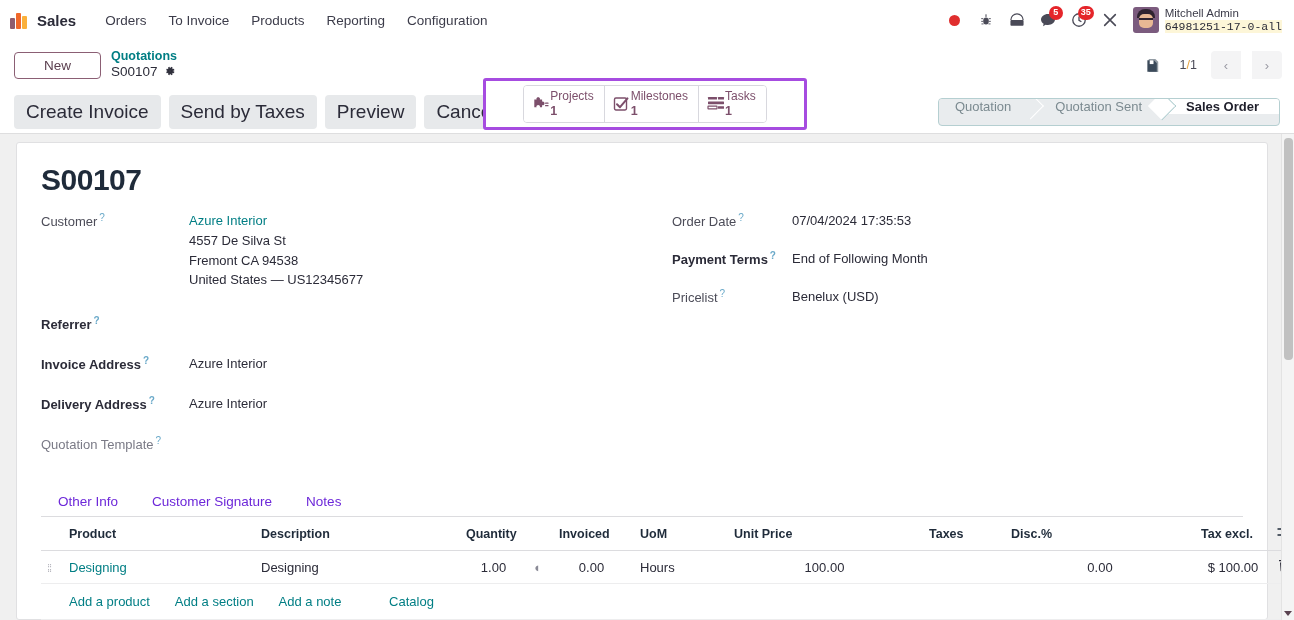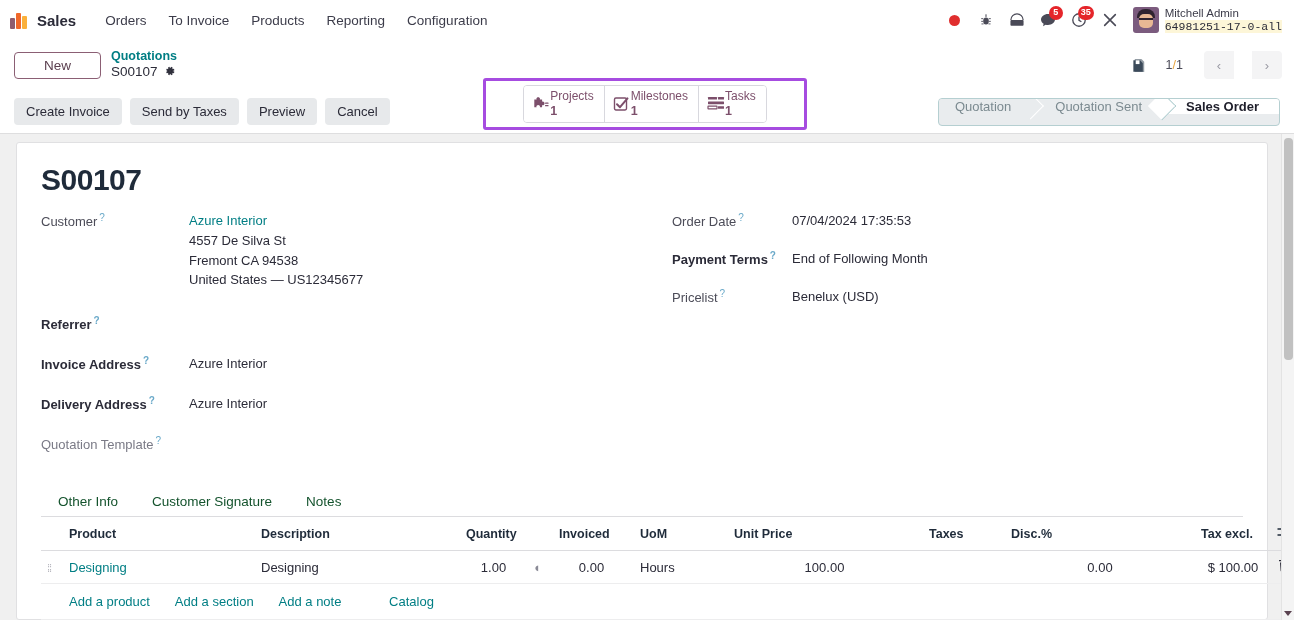--- a/index.html
+++ b/index.html
@@ -169,21 +169,21 @@
   .smart-label { font-size: 12px; color: #7c4f6b; }
   .smart-value { font-size: 12.5px; color: #7c4f6b; font-weight: 600; }
   .sb-icon { width: 18px; height: 16px; flex: none; color: #7c4f6b; }
 
   .cp-right {
     margin-left: auto;
     display: flex;
     align-items: center;
     gap: 12px;
   }
-  .pager { display: flex; align-items: center; gap: 17px; }
+  .pager { display: flex; align-items: center; gap: 10px; }
   .pager-text { font-size: 12.5px; color: #4a4a57; margin-right: 4px; white-space: nowrap; }
   .pager-text .sep { color: #e8a33d; }
   .pager-btn {
     width: 30px; height: 28px;
     background: #f4f4f5;
     border: none;
     color: #9a9aa4;
     font-size: 13px;
     cursor: pointer;
     display: flex; align-items: center; justify-content: center;
@@ -196,21 +196,21 @@
     height: 44px;
     display: flex;
     align-items: center;
     padding: 0 14px 0 14px;
     border-bottom: 1px solid #dededf;
   }
   .act-btn {
     background: #e7e9eb;
     border: none;
     color: #2b2b38;
-    font-size: 13px;
+    font-size: 19px;
     border-radius: 4px;
     padding: 6px 12px;
     margin-right: 8px;
     cursor: pointer;
   }
   .statusbar {
     margin-left: auto;
     display: flex;
     align-items: flex-start;
     border: 1px solid #b5cfd1;
@@ -306,21 +306,21 @@
   .f-value { font-size: 13px; color: #2b2b38; line-height: 1.52; }
   .f-link { color: #017e84; cursor: pointer; }
   .right .f-label { width: 120px; }
 
   
   .notebook { margin-top: 22px; }
   .tabs { display: flex; border-bottom: 1px solid #dcdcdf; }
   .tab {
     padding: 8px 16px;
     font-size: 13.5px;
-    color: #14532d;
+    color: #6d28d9;
     border: 1px solid transparent;
     border-bottom: none;
     margin-bottom: -1px;
     cursor: pointer;
     background: transparent;
   }
   .tab.active {
     background: #fff;
     border-color: #dcdcdf;
     border-top: 2px solid #714b67;

